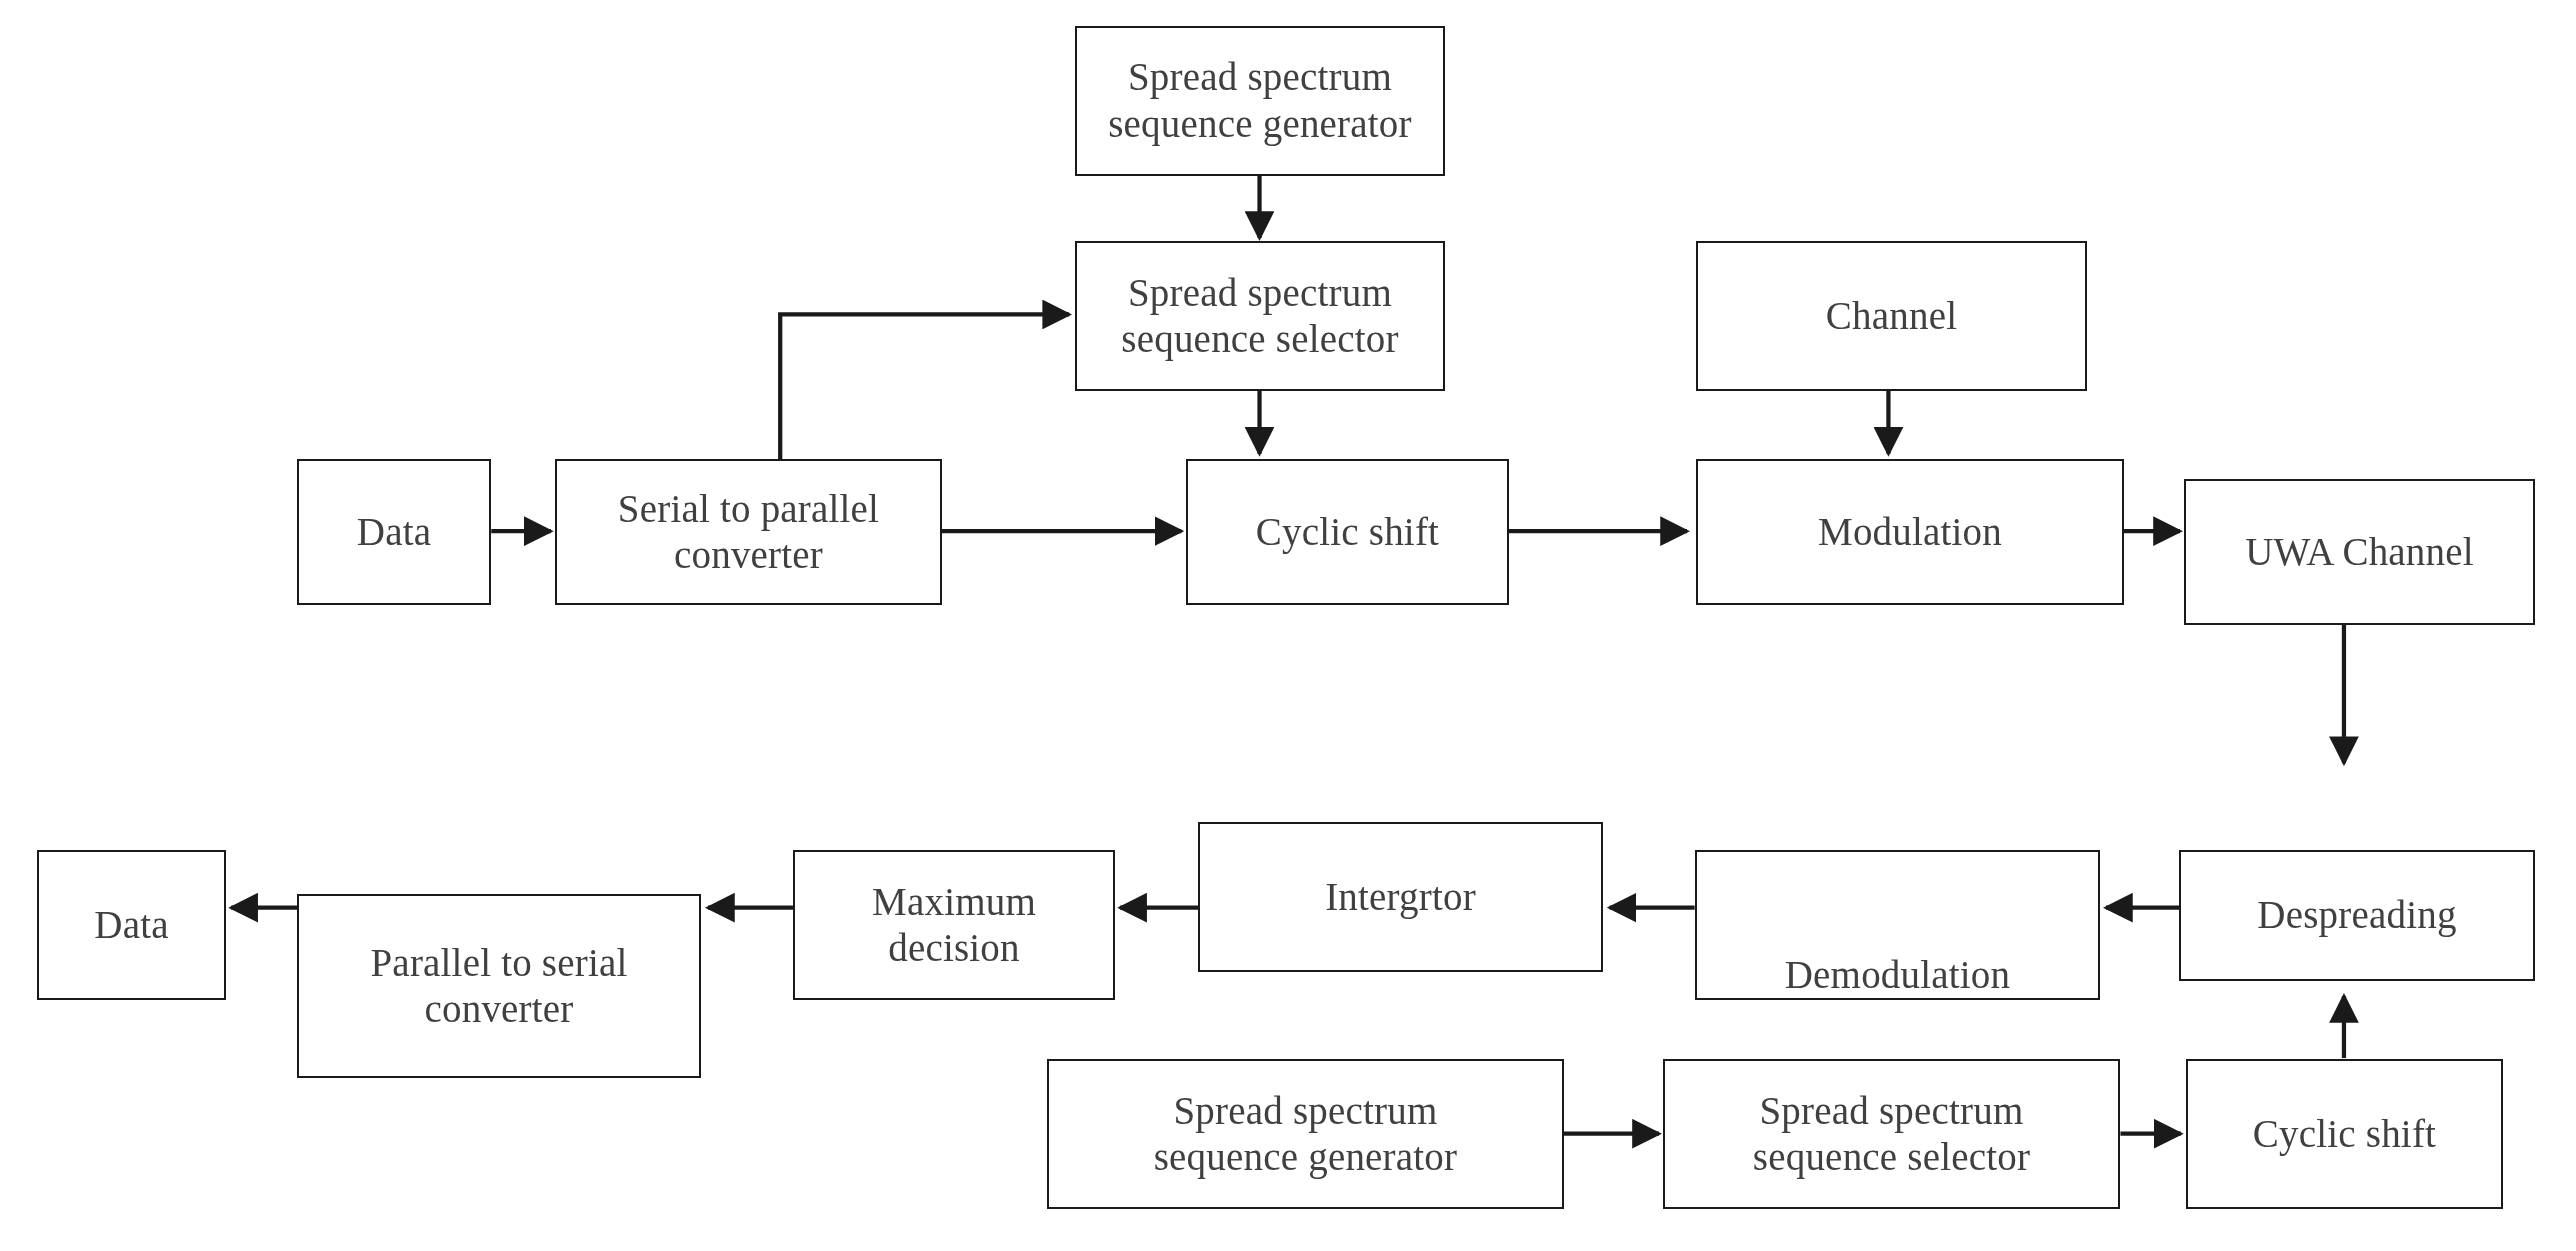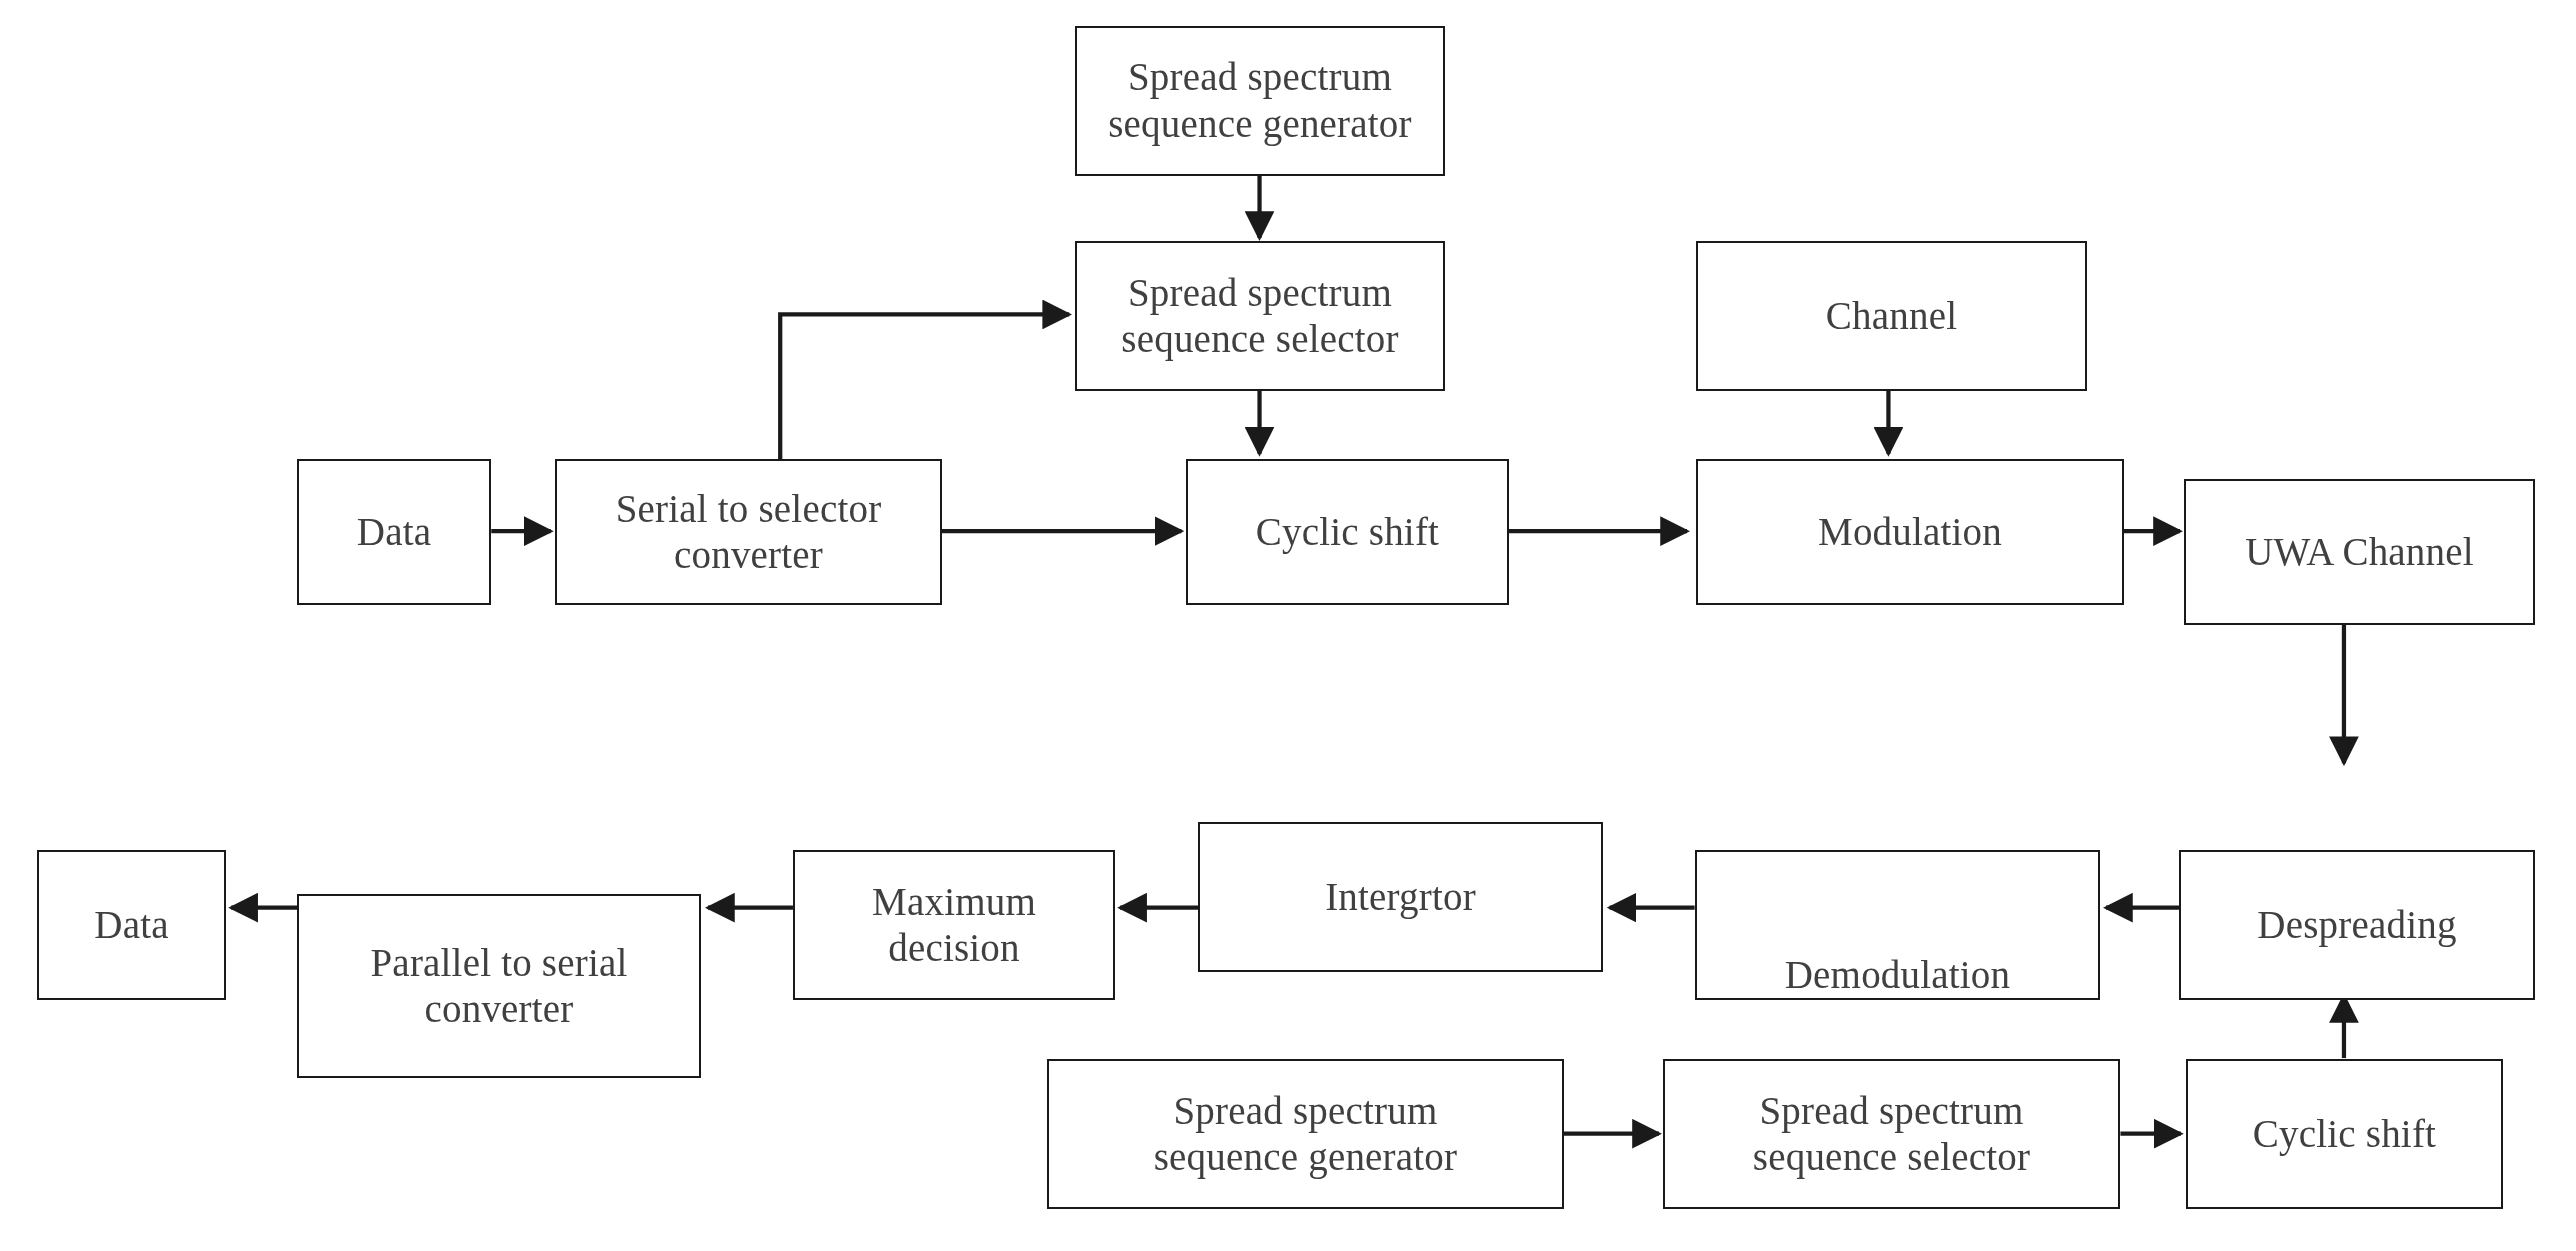--- a/index.html
+++ b/index.html
@@ -107,21 +107,21 @@
 
   <div class="node" style="left:1696px; top:241px; width:391px; height:150px;">
     <span class="node-label">Channel</span>
   </div>
 
   <div class="node" style="left:297px; top:459px; width:194px; height:146px;">
     <span class="node-label">Data</span>
   </div>
 
   <div class="node" style="left:555px; top:459px; width:387px; height:146px;">
-    <span class="node-label">Serial to selector
+    <span class="node-label">Serial to parallel
 converter</span>
   </div>
 
   <div class="node" style="left:1186px; top:459px; width:323px; height:146px;">
     <span class="node-label">Cyclic shift</span>
   </div>
 
   <div class="node" style="left:1696px; top:459px; width:428px; height:146px;">
     <span class="node-label">Modulation</span>
   </div>
@@ -145,21 +145,21 @@
   </div>
 
   <div class="node" style="left:1198px; top:822px; width:405px; height:150px;">
     <span class="node-label">Intergrtor</span>
   </div>
 
   <div class="node" style="left:1695px; top:850px; width:405px; height:150px;align-items:flex-end;">
     <span class="node-label">Demodulation</span>
   </div>
 
-  <div class="node" style="left:2179px; top:850px; width:356px; height:150px;">
+  <div class="node" style="left:2179px; top:850px; width:356px; height:131px;">
     <span class="node-label">Despreading</span>
   </div>
 
   <div class="node" style="left:1047px; top:1059px; width:517px; height:150px;">
     <span class="node-label">Spread spectrum
 sequence generator</span>
   </div>
 
   <div class="node" style="left:1663px; top:1059px; width:457px; height:150px;">
     <span class="node-label">Spread spectrum

